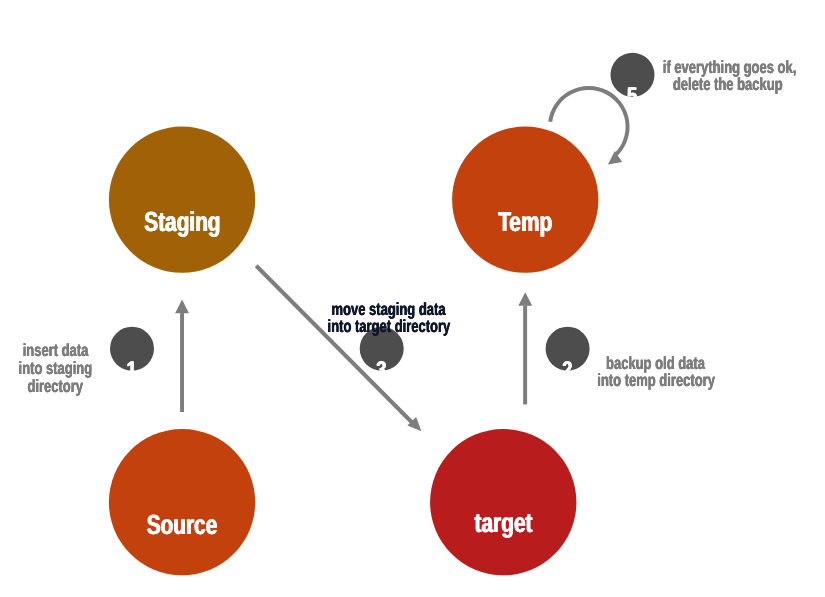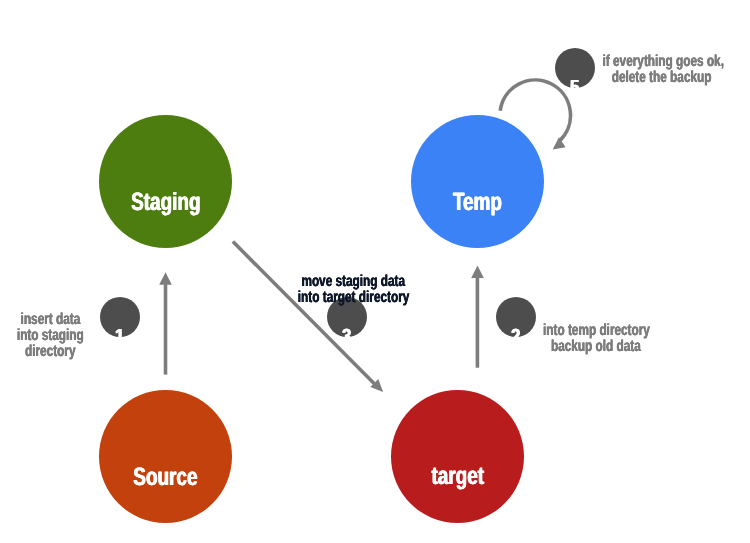--- a/index.html
+++ b/index.html
@@ -69,25 +69,25 @@
       <line x1="232.9" y1="241.6" x2="374.6" y2="384.1" stroke="#7d7d7d" stroke-width="3.6"></line>
       <polygon points="383.1,392.1 370.3,386.9 378.3,379.0" fill="#7d7d7d"></polygon>
     </g>
 
     <g>
       <path d="M 500.2 110.7 A 35.3 35.3 0 1 1 559.7 140.7" fill="none" stroke="#7d7d7d" stroke-width="3.6" stroke-linecap="butt"></path>
       <polygon points="552.7,149.6 558.9,137.2 565.6,147.3" fill="#7d7d7d"></polygon>
     </g>
   </svg>
 
-  <div class="node" style="left: 99.3px; top: 114.7px; width: 133px; height: 133px; background-color: #4d7c0f;">
+  <div class="node" style="left: 99.3px; top: 114.7px; width: 133px; height: 133px; background-color: #a16207;">
     <div class="lbl" style="top:56px;"><i>Staging</i></div>
   </div>
 
-  <div class="node" style="left: 411px; top: 114.8px; width: 133px; height: 133px; background-color: #3b82f6;">
+  <div class="node" style="left: 411px; top: 114.8px; width: 133px; height: 133px; background-color: #c2410c;">
     <div class="lbl" style="top:56px;"><i>Temp</i></div>
   </div>
 
   <div class="node" style="left: 99.3px; top: 389.6px; width: 133px; height: 133px; background-color: #c2410c;">
     <div class="lbl" style="top:56px;"><i>Source</i></div>
   </div>
 
   <div class="node" style="left: 391px; top: 389.9px; width: 133px; height: 133px; background-color: #b91c1c;">
     <div class="lbl" style="top:55.5px;"><i>target</i></div>
   </div>
@@ -105,22 +105,22 @@
     <div class="num" style="top:11.4px;"><i>5</i></div>
   </div>
 
   <div class="note" style="left: -30px; top: 293px; width: 160px; color: rgb(125, 125, 125);">
     <span class="ln"><i>insert data</i></span>
     <span class="ln"><i>into staging</i></span>
     <span class="ln"><i>directory</i></span>
   </div>
 
   <div class="note" style="left: 516px; top: 304px; width: 160px; color: rgb(125, 125, 125);">
+    <span class="ln"><i>backup old data</i></span>
     <span class="ln"><i>into temp directory</i></span>
-    <span class="ln"><i>backup old data</i></span>
   </div>
 
   <div class="note" style="left: 273.5px; top: 255.2px; width: 160px; color: #0f172a;">
     <span class="ln"><i>move staging data</i></span>
     <span class="ln"><i>into target directory</i></span>
   </div>
 
   <div class="note" style="left: 581.2px; top: 34.9px; width: 160px; color: rgb(125, 125, 125);">
     <span class="ln"><i>if everything goes ok,</i></span>
     <span class="ln"><i>delete the backup</i></span>

